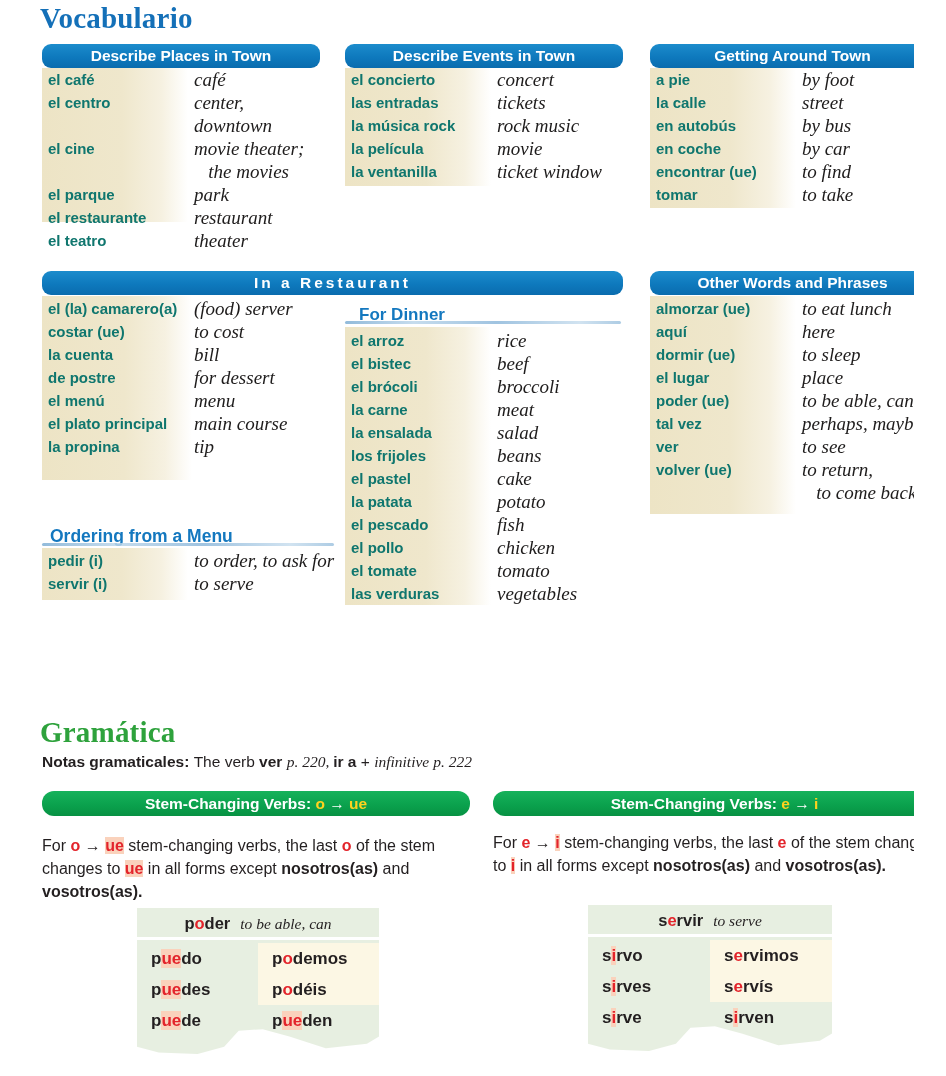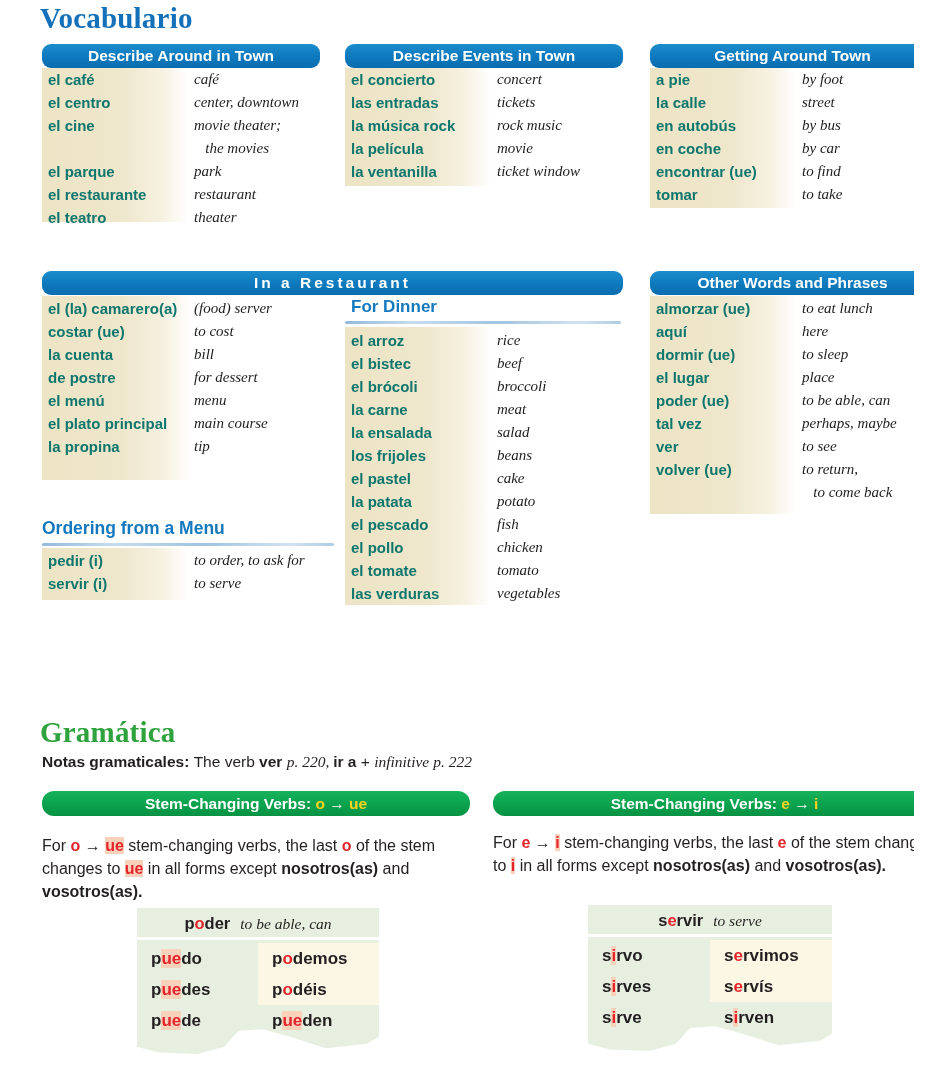--- a/index.html
+++ b/index.html
@@ -18,25 +18,25 @@
            color:#fff;font-weight:bold;font-size:15.5px;line-height:24px;text-align:center;}
   .bluebar.wide{letter-spacing:3px;}
 
   
   .tan{position:absolute;background:linear-gradient(90deg,#EDE4C5 0%,#EFE7CC 55%,#F6F1E1 82%,rgba(246,241,225,0) 100%);}
 
   
   .vlist{position:absolute;}
   .vrow{display:flex;align-items:flex-start;}
   .es{flex:0 0 146px;color:#0f766e;font-weight:bold;font-size:15px;line-height:23px;}
-  .en{font-family:"Liberation Serif",serif;font-style:italic;font-size:15px;
+  .en{font-family:"Liberation Serif",serif;font-style:italic;font-size:19px;
       line-height:23px;color:#1E1C1C;white-space:pre-line;}
 
   
-  .subhead{position:absolute;margin:0;color:#1478BF;font-weight:bold;font-size:17px;}
+  .subhead{position:absolute;margin:8px;color:#1478BF;font-weight:bold;font-size:17px;}
   .wline{position:absolute;height:3px;border-radius:2px;opacity:.85;
          background:linear-gradient(90deg,#7FAFD4,#BCD6EA 25%,#8FB9DB 55%,#C9DEEE 85%,#9FC3DF);}
 
   
   .notas{position:absolute;left:42px;top:753px;margin:0;font-size:15.5px;}
 
   
   .greenbar{position:absolute;height:25px;border-radius:12px;
             background:linear-gradient(180deg,#16B25B 0%,#0AA04C 60%,#079143 100%);
             color:#fff;font-weight:bold;font-size:15.5px;line-height:25px;text-align:center;}
@@ -62,21 +62,21 @@
   .cell{height:31px;line-height:31px;padding-left:14px;font-weight:bold;font-size:17px;}
   .cell.cream{background:#FCF7E4;}
 </style>
 </head>
 <body>
 
 <div class="page">
 
   <h1 class="big-title title-vocab">Vocabulario</h1>
 
-  <div class="bluebar" style="left:42px;top:44px;width:278px">Describe Around in Town</div>
+  <div class="bluebar" style="left:42px;top:44px;width:278px">Describe Places in Town</div>
   <div class="tan" style="left:42px;top:68px;width:146px;height:154px"></div>
   <div class="vlist" style="left:48px;top:68px;width:268px">
     <div class="vrow">
         <span class="es">el café</span>
         <span class="en">café</span>
       </div>
     <div class="vrow">
         <span class="es">el centro</span>
         <span class="en">center, downtown</span>
       </div>

